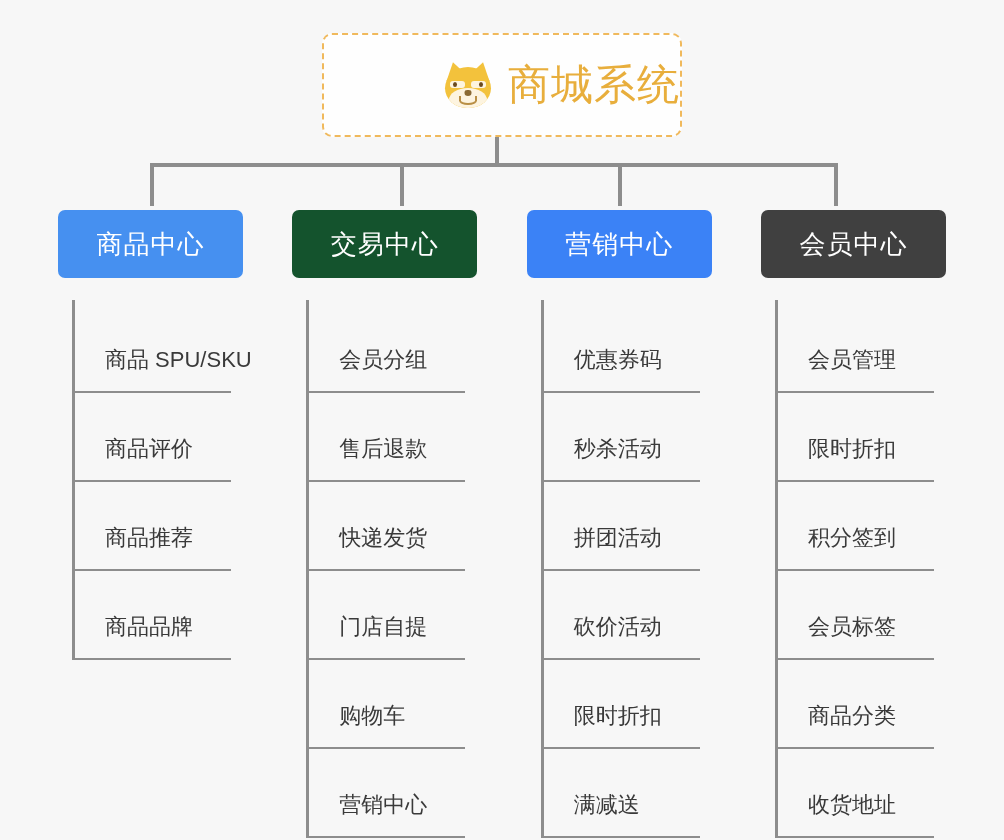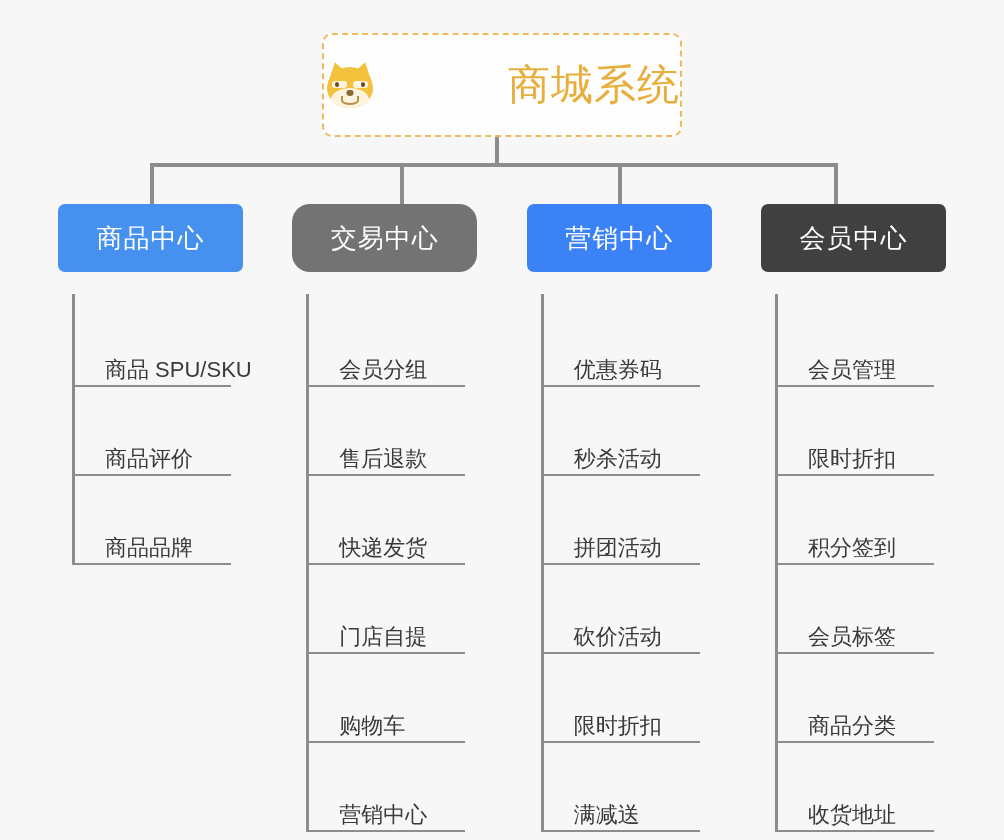--- a/index.html
+++ b/index.html
@@ -25,21 +25,21 @@
   }
   #root-card {
     width: 360px;
     height: 104px;
     box-sizing: border-box;
     background: #fefefe;
     border: 2px dashed #f0b95c;
     border-radius: 10px;
     display: flex;
     align-items: center;
-    justify-content: space-between;
+    justify-content: flex-end;
     gap: 14px;
   }
   #root-emoji {
     width: 52px;
     height: 48px;
     position: relative;
     flex: 0 0 auto;
   }
   
   .ear {
@@ -111,57 +111,57 @@
     letter-spacing: 1px;
     white-space: nowrap;
   }
 
   
   #connectors { position: absolute; left: 0; top: 0; }
 
   
   #columns {
     position: absolute;
-    top: 204px;
+    top: 210px;
     left: 58px;
     width: 888px;
     display: flex;
     justify-content: space-between;
   }
   .column { width: 185px; }
 
   .cat-header {
     height: 68px;
     border-radius: 7px;
     display: flex;
     align-items: center;
     justify-content: center;
     color: #ffffff;
     font-size: 26px;
     letter-spacing: 1px;
   }
   .col-0 .cat-header { background: #4690f0; }
-  .col-1 .cat-header { background: #737373; border-radius: 18px; }
+  .col-1 .cat-header { background: #14532d; }
   .col-2 .cat-header { background: #3b82f6; }
   .col-3 .cat-header { background: #404040; }
 
   .leaves {
     margin-top: 22px;
     margin-left: 14px;
     border-left: 3px solid #8d8d8d;
     padding-top: 4px;
   }
   .leaf {
     height: 89px;
     box-sizing: border-box;
     display: flex;
     align-items: flex-end;
     border-bottom: 2px solid #8d8d8d;
     padding-left: 30px;
-    padding-bottom: 1px;
+    padding-bottom: 17px;
     margin-right: 12px;
   }
   .leaf-label {
     font-size: 22px;
     color: #3a3a3a;
     line-height: 1.1;
     white-space: nowrap;
     padding-bottom: 2px;
   }
 </style>
@@ -204,20 +204,23 @@
   <div class="column col-0">
     <div class="cat-header">商品中心</div>
     <div class="leaves">
       <div class="leaf">
           <span class="leaf-label">商品 SPU/SKU</span>
         </div>
       <div class="leaf">
           <span class="leaf-label">商品评价</span>
         </div>
       <div class="leaf">
+          <span class="leaf-label">商品推荐</span>
+        </div>
+      <div class="leaf">
           <span class="leaf-label">商品品牌</span>
         </div>
     </div>
   </div>
 
   <div class="column col-1">
     <div class="cat-header">交易中心</div>
     <div class="leaves">
       <div class="leaf">
           <span class="leaf-label">会员分组</span>

